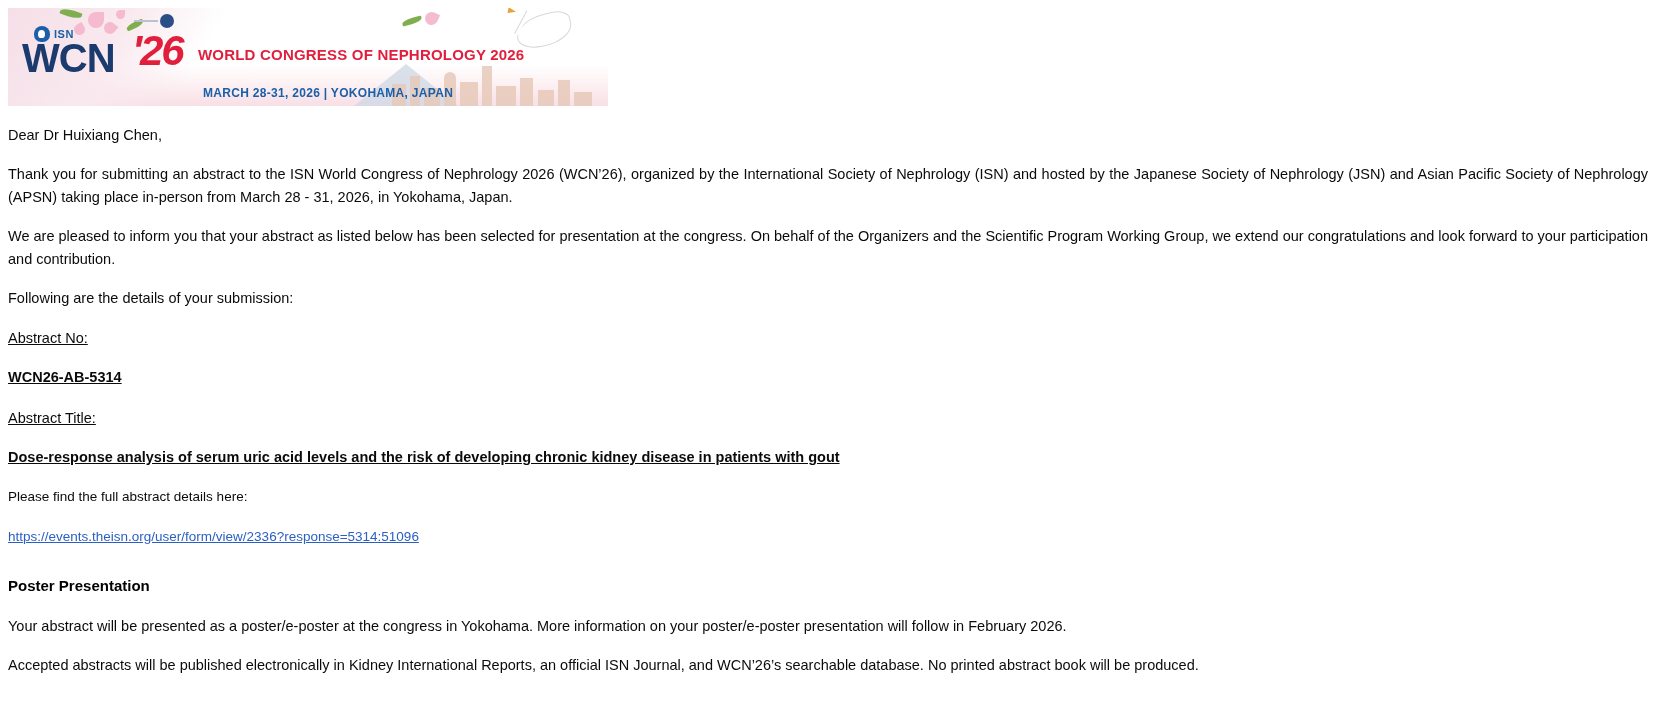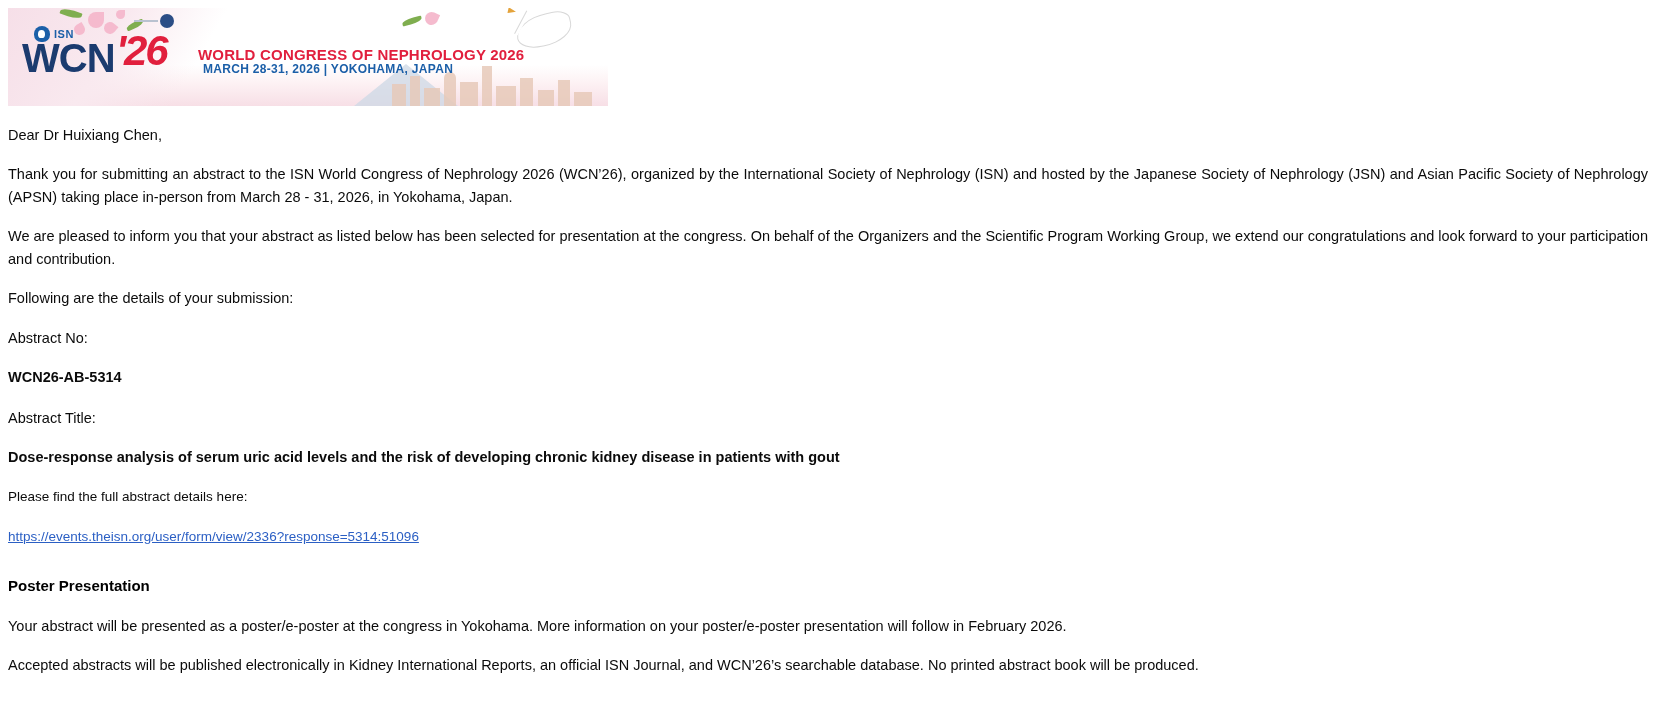--- a/index.html
+++ b/index.html
@@ -139,39 +139,39 @@
     position: absolute;
     left: 14px; top: 30px;
     font-size: 40px;
     line-height: 40px;
     font-weight: bold;
     color: #1b3b6f;
     letter-spacing: -1px;
   }
   .wcn-26 {
     position: absolute;
-    left: 108px; top: 22px;
+    left: 124px; top: 22px;
     font-size: 42px;
     line-height: 42px;
     font-weight: bold;
     font-style: italic;
     color: #e11f3d;
     letter-spacing: -2px;
   }
   .banner-title {
     position: absolute;
     left: 190px; top: 38px;
     font-size: 15px;
     font-weight: bold;
     color: #e11f3d;
     letter-spacing: .2px;
   }
   .banner-sub {
     position: absolute;
-    left: 195px; top: 54px;
+    left: 195px; top: 78px;
     font-size: 12px;
     font-weight: bold;
     color: #1b5fa8;
     letter-spacing: .3px;
   }
   .tiny-badge {
     position: absolute;
     left: 152px; top: 6px;
     width: 14px; height: 14px;
     border-radius: 50%;
@@ -211,20 +211,21 @@
     margin-bottom: 3px;
   }
   h3.section {
     font-size: 15px;
     font-weight: bold;
     margin: 26px 0 18px 0;
     color: #000;
   }
   .detail-block {
     margin-bottom: 18px;
+    text-decoration: underline;
   }
   .detail-label {
     margin: 0 0 5px 0;
   }
   .detail-value {
     margin: 0;
     font-weight: bold;
   }
 </style>
 </head>

